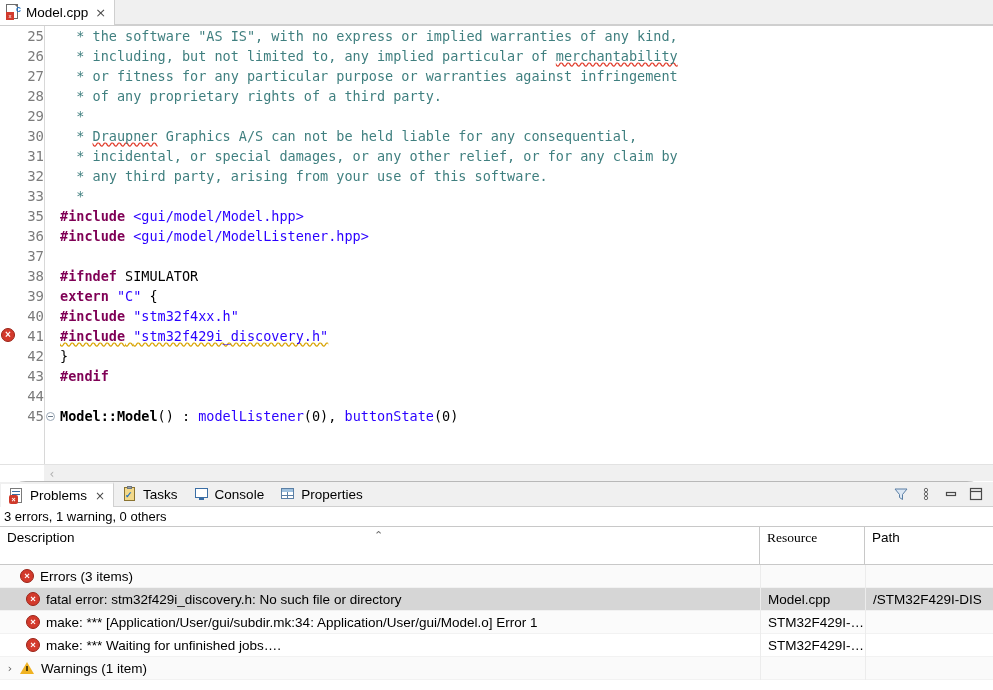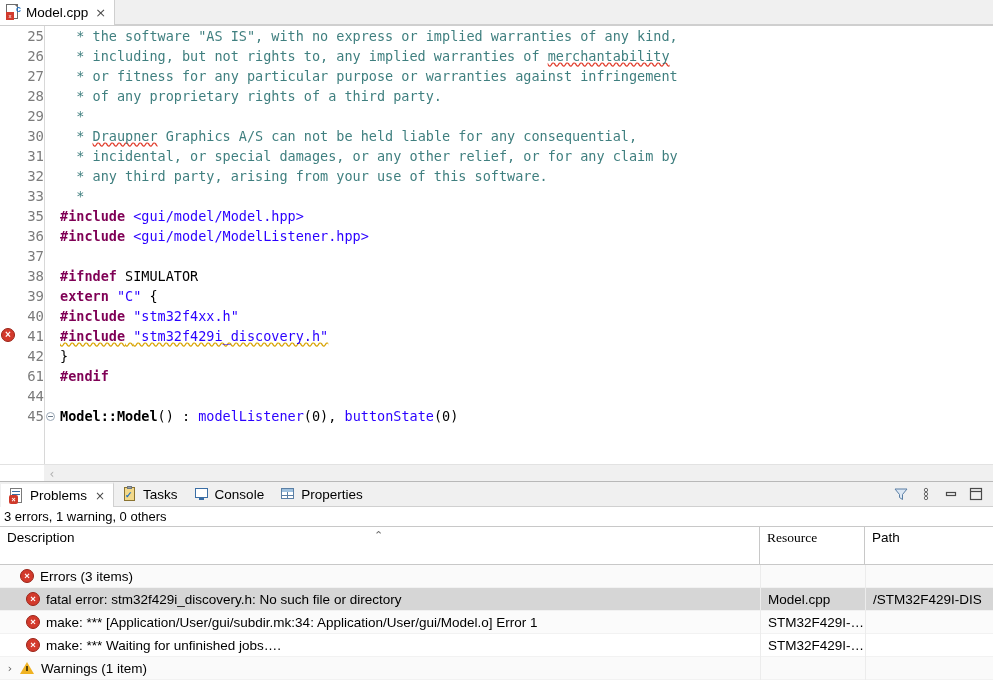--- a/index.html
+++ b/index.html
@@ -166,20 +166,21 @@
     background: #ffffff;
   }
 
   
   .bottom-panel {
     flex: 0 0 209px;
     height: 209px;
     display: flex; flex-direction: column;
     background: #ffffff;
     border-top: 1px solid #b8b8b8;
+    border-radius: 26px;
   }
   .view-tabbar {
     height: 25px; flex: 0 0 25px;
     background: #f0f0f0;
     display: flex; align-items: stretch;
     position: relative;
     border-bottom: 1px solid #d0d0d0;
   }
   .vtab {
     display: flex; align-items: center; gap: 5px;
@@ -321,37 +322,37 @@
       <span class="tab-label">Model.cpp</span>
       <span class="tab-close">×</span>
     </div>
     <div class="tabbar-rest"></div>
   </div>
 
   <div class="editor">
     <div class="code-area" id="code-area">
       <div class="gutter-sep"></div>
     <div class="code-line"><span class="ann"></span><span class="lnum">25</span><span class="fold-col"></span><span class="code-text"><span class="cmt">  * the software "AS IS", with no express or implied warranties of any kind,</span></span></div>
-        <div class="code-line"><span class="ann"></span><span class="lnum">26</span><span class="fold-col"></span><span class="code-text"><span class="cmt">  * including, but not rights to, any implied warranties of </span><span class="cmt sq-red">merchantability</span></span></div>
+        <div class="code-line"><span class="ann"></span><span class="lnum">26</span><span class="fold-col"></span><span class="code-text"><span class="cmt">  * including, but not limited to, any implied particular of </span><span class="cmt sq-red">merchantability</span></span></div>
         <div class="code-line"><span class="ann"></span><span class="lnum">27</span><span class="fold-col"></span><span class="code-text"><span class="cmt">  * or fitness for any particular purpose or warranties against infringement</span></span></div>
         <div class="code-line"><span class="ann"></span><span class="lnum">28</span><span class="fold-col"></span><span class="code-text"><span class="cmt">  * of any proprietary rights of a third party.</span></span></div>
         <div class="code-line"><span class="ann"></span><span class="lnum">29</span><span class="fold-col"></span><span class="code-text"><span class="cmt">  *</span></span></div>
         <div class="code-line"><span class="ann"></span><span class="lnum">30</span><span class="fold-col"></span><span class="code-text"><span class="cmt">  * </span><span class="cmt sq-red">Draupner</span><span class="cmt"> Graphics A/S can not be held liable for any consequential,</span></span></div>
         <div class="code-line"><span class="ann"></span><span class="lnum">31</span><span class="fold-col"></span><span class="code-text"><span class="cmt">  * incidental, or special damages, or any other relief, or for any claim by</span></span></div>
         <div class="code-line"><span class="ann"></span><span class="lnum">32</span><span class="fold-col"></span><span class="code-text"><span class="cmt">  * any third party, arising from your use of this software.</span></span></div>
         <div class="code-line"><span class="ann"></span><span class="lnum">33</span><span class="fold-col"></span><span class="code-text"><span class="cmt">  *</span></span></div>
         <div class="code-line"><span class="ann"></span><span class="lnum">35</span><span class="fold-col"></span><span class="code-text"><span class="kw">#include</span><span class="plain"> </span><span class="str">&lt;gui/model/Model.hpp&gt;</span></span></div>
         <div class="code-line"><span class="ann"></span><span class="lnum">36</span><span class="fold-col"></span><span class="code-text"><span class="kw">#include</span><span class="plain"> </span><span class="str">&lt;gui/model/ModelListener.hpp&gt;</span></span></div>
         <div class="code-line"><span class="ann"></span><span class="lnum">37</span><span class="fold-col"></span><span class="code-text"><span class="plain"></span></span></div>
         <div class="code-line"><span class="ann"></span><span class="lnum">38</span><span class="fold-col"></span><span class="code-text"><span class="kw">#ifndef</span><span class="plain"> SIMULATOR</span></span></div>
         <div class="code-line"><span class="ann"></span><span class="lnum">39</span><span class="fold-col"></span><span class="code-text"><span class="kw">extern</span><span class="plain"> </span><span class="str">"C"</span><span class="plain"> {</span></span></div>
         <div class="code-line"><span class="ann"></span><span class="lnum">40</span><span class="fold-col"></span><span class="code-text"><span class="kw">#include</span><span class="plain"> </span><span class="str">"stm32f4xx.h"</span></span></div>
         <div class="code-line"><span class="ann"><span class="err-marker">×</span></span><span class="lnum">41</span><span class="fold-col"></span><span class="code-text"><span class="kw sq-yellow">#include</span><span class="plain sq-yellow"> </span><span class="str sq-yellow">"stm32f429i_discovery.h"</span></span></div>
         <div class="code-line"><span class="ann"></span><span class="lnum">42</span><span class="fold-col"></span><span class="code-text"><span class="plain">}</span></span></div>
-        <div class="code-line"><span class="ann"></span><span class="lnum">61</span><span class="fold-col"></span><span class="code-text"><span class="kw">#endif</span></span></div>
+        <div class="code-line"><span class="ann"></span><span class="lnum">43</span><span class="fold-col"></span><span class="code-text"><span class="kw">#endif</span></span></div>
         <div class="code-line"><span class="ann"></span><span class="lnum">44</span><span class="fold-col"></span><span class="code-text"><span class="plain"></span></span></div>
         <div class="code-line"><span class="ann"></span><span class="lnum">45</span><span class="fold-col"><span class="fold-minus"></span></span><span class="code-text"><span class="bold">Model::Model</span><span class="plain">() : </span><span class="blue">modelListener</span><span class="plain">(0), </span><span class="blue">buttonState</span><span class="plain">(0)</span></span></div>
       </div>
     <div class="hscroll">
       <span class="gutterpad"></span>
       <span class="leftarrow">‹</span>
     </div>
   </div>
 
   <div class="bottom-panel">

